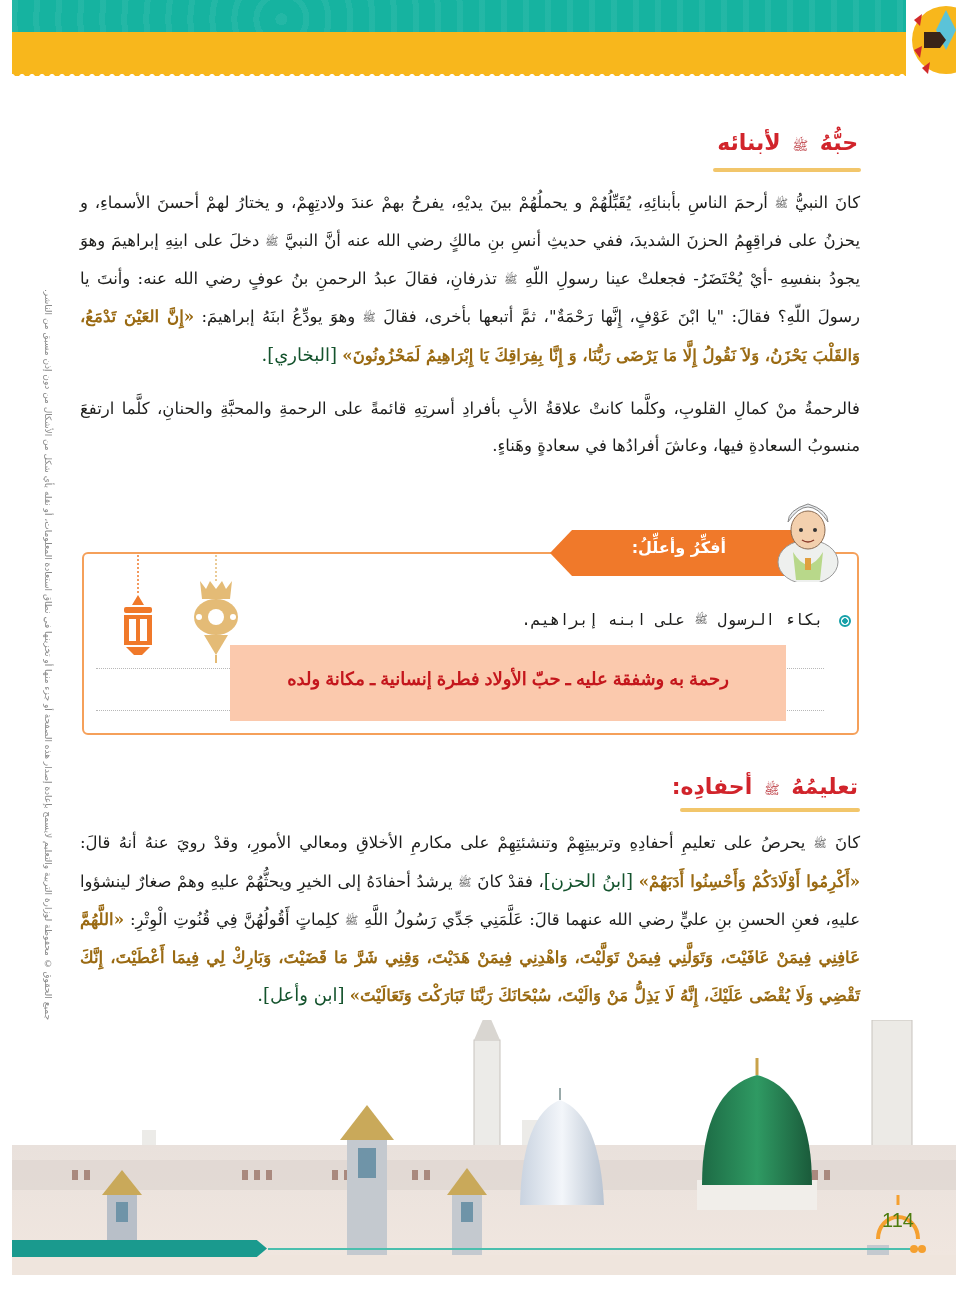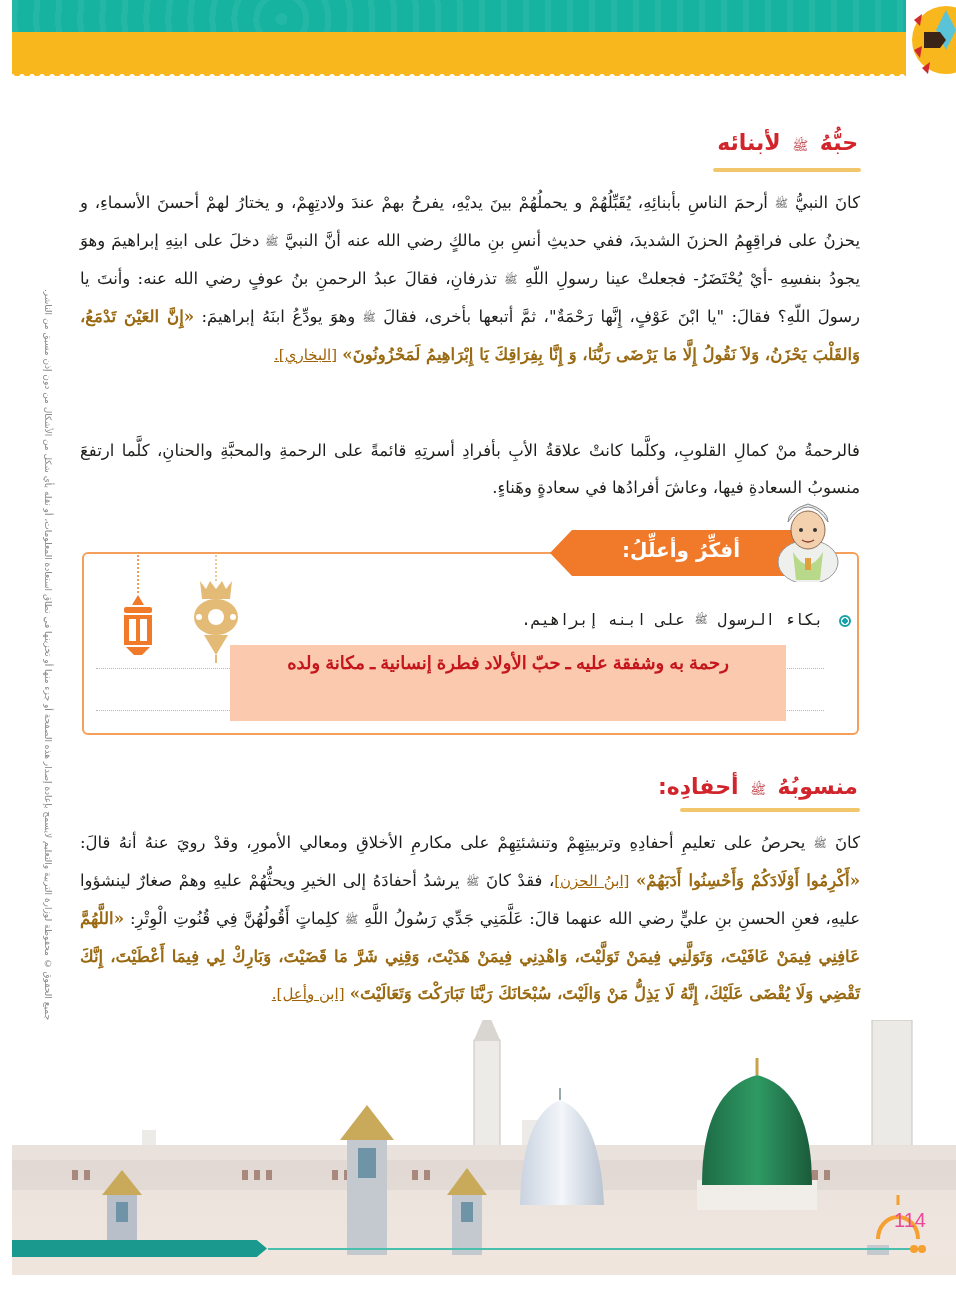--- a/index.html
+++ b/index.html
@@ -21,48 +21,48 @@
     writing-mode: vertical-rl; direction: rtl; font-size: 9px; color: #8a8a8a; line-height: 24px; white-space: nowrap; }
 
   
   .content { position: absolute; left: 80px; right: 96px; direction: rtl; text-align: justify; }
   .section-title { position: absolute; direction: rtl; font-family: "DejaVu Sans", sans-serif; font-weight: bold;
     color: #d1242b; font-size: 22px; line-height: 30px; }
   .section-title .saw { font-size: 13px; font-weight: normal; color: #b5262d; margin: 0 4px; }
   .title-underline { position: absolute; height: 4px; background: #f2c66b; border-radius: 2px; }
   .para { font-family: "DejaVu Serif", serif; font-size: 16.5px; line-height: 37px; color: #1d1d1b; }
   .hadith { color: #9a6a12; font-weight: bold; }
-  .ref { font-size: 15px; color: #a16207; text-decoration: underline; }
+  .ref { font-size: 18px; color: #14532d; }
   .saw-inline { font-size: 11px; color: #444; vertical-align: middle; }
 
   
   .think-box { position: absolute; left: 82px; top: 552px; width: 777px; height: 183px;
     border: 2px solid #f5a05a; border-radius: 6px; background: #fff; }
   .think-tab { position: absolute; left: 550px; top: 530px; width: 260px; height: 46px; }
   .think-tab-shape { position: absolute; inset: 0; background: #f0792a;
     clip-path: polygon(22px 0, 100% 0, 100% 100%, 22px 100%, 0 50%); border-radius: 4px; }
-  .think-tab-label { position: absolute; right: 70px; top: 8px; direction: rtl; color: #fff; font-weight: bold; font-size: 20px; }
+  .think-tab-label { position: absolute; right: 84px; top: 8px; direction: rtl; color: #fff; font-weight: bold; font-size: 16px; }
   .character { position: absolute; left: 768px; top: 492px; width: 80px; height: 90px; }
   .bullet-line { position: absolute; right: 105px; top: 610px; direction: rtl; font-family: Liberation Mono, monospace; font-size: 16px; }
   .bullet-icon { display: inline-block; width: 12px; height: 12px; border-radius: 50%; border: 2px solid #16a0a8;
     background: radial-gradient(circle, #16a0a8 2.5px, #fff 3px); vertical-align: middle; margin-left: 6px; }
   .dots { position: absolute; left: 96px; width: 728px; border-top: 1px dotted #b8b8b8; }
   .answer-box { position: absolute; left: 230px; top: 645px; width: 556px; height: 76px; background: #fbc9ad;
     direction: rtl; text-align: center; color: #c4161c; font-weight: bold; font-family: "Liberation Sans", sans-serif;
-    font-size: 18px; line-height: 32px; padding-top: 2px; }
+    font-size: 18px; line-height: 32px; padding-top: 18px; }
   .lantern { position: absolute; }
 
   
   .mosque { position: absolute; left: 12px; top: 1020px; width: 944px; height: 255px; }
   .footer-bar { position: absolute; left: 12px; top: 1240px; width: 255px; height: 17px; background: #1a9a8e;
     clip-path: polygon(0 0, 96% 0, 100% 50%, 96% 100%, 0 100%); }
   .footer-line { position: absolute; left: 268px; top: 1248px; width: 655px; height: 2px; background: #4bbfae; }
   .page-num-wrap { position: absolute; left: 870px; top: 1195px; width: 56px; height: 60px; }
-  .page-num { position: absolute; left: 0; top: 14px; width: 56px; text-align: right; font-family: "Liberation Sans", sans-serif;
-    font-size: 20px; color: #ec4899; }
+  .page-num { position: absolute; left: 0; top: 14px; width: 56px; text-align: center; font-family: "Liberation Sans", sans-serif;
+    font-size: 20px; color: #4d7c0f; }
 </style>
 </head>
 <body>
 
 <div class="banner">
   <div class="banner-teal"></div>
   <div class="banner-yellow"></div>
   <div class="banner-scallop"></div>
 </div>
 <svg class="medallion" style="left:906px;" viewBox="0 0 50 80">
@@ -91,21 +91,21 @@
   <span class="saw-inline">ﷺ</span>
   <span>دخلَ على ابنِهِ إبراهيمَ وهوَ يجودُ بنفسِهِ -أيْ يُحْتَضَرُ- فجعلتْ عينا رسولِ اللّهِ</span>
   <span class="saw-inline">ﷺ</span>
   <span>تذرفانِ، فقالَ عبدُ الرحمنِ بنُ عوفٍ رضي الله عنه: وأنتَ يا رسولَ اللّهِ؟ فقالَ: "يا ابْنَ عَوْفٍ، إِنَّها رَحْمَةٌ"، ثمَّ أتبعها بأخرى، فقالَ</span>
   <span class="saw-inline">ﷺ</span>
   <span>وهوَ يودِّعُ ابنَهُ إبراهيمَ:</span>
   <span class="hadith">«إِنَّ العَيْنَ تَدْمَعُ، وَالقَلْبَ يَحْزَنُ، وَلاَ نَقُولُ إِلَّا مَا يَرْضَى رَبُّنَا، وَ إِنَّا بِفِرَاقِكَ يَا إِبْرَاهِيمُ لَمَحْزُونُونَ»</span>
   <span class="ref">[البخاري].</span>
 </div>
 
-<div class="content para" style="top:432px;">فالرحمةُ منْ كمالِ القلوبِ، وكلَّما كانتْ علاقةُ الأبِ بأفرادِ أسرتِهِ قائمةً على الرحمةِ والمحبَّةِ والحنانِ، كلَّما ارتفعَ منسوبُ السعادةِ فيها، وعاشَ أفرادُها في سعادةٍ وهَناءٍ.</div>
+<div class="content para" style="top:390px;">فالرحمةُ منْ كمالِ القلوبِ، وكلَّما كانتْ علاقةُ الأبِ بأفرادِ أسرتِهِ قائمةً على الرحمةِ والمحبَّةِ والحنانِ، كلَّما ارتفعَ منسوبُ السعادةِ فيها، وعاشَ أفرادُها في سعادةٍ وهَناءٍ.</div>
 
 <div class="think-box"></div>
 <div class="think-tab">
   <div class="think-tab-shape"></div>
   <div class="think-tab-label">أفكِّرُ وأعلِّلُ:</div>
 </div>
 <svg class="character" viewBox="0 0 80 90">
   <ellipse cx="40" cy="70" rx="30" ry="22" fill="#eef0ee" stroke="#999" stroke-width="1"></ellipse>
   <path d="M25 60 Q40 85 55 60 L52 88 L28 88 Z" fill="#b8d88a"></path>
   <ellipse cx="40" cy="38" rx="17" ry="19" fill="#f3d0ae" stroke="#8a6a50" stroke-width="1"></ellipse>
@@ -144,21 +144,21 @@
   <path d="M10 26 L16 34 L20 26 L26 34 L32 26 L36 34 L42 26 L40 44 L12 44 Z" fill="#e4bb76"></path>
   <ellipse cx="26" cy="62" rx="22" ry="18" fill="#e4bb76"></ellipse>
   <circle cx="26" cy="62" r="8" fill="#fff"></circle>
   <circle cx="9" cy="62" r="3" fill="#fff"></circle>
     <circle cx="43" cy="62" r="3" fill="#fff"></circle>
   <path d="M14 80 L38 80 L26 100 Z" fill="#e4bb76"></path>
   <line x1="26" y1="100" x2="26" y2="108" stroke="#e4bb76" stroke-width="2"></line>
 </svg>
 
 <div class="section-title" style="right:98px; top:772px;">
-  <span>منسوبُهُ</span>
+  <span>تعليمُهُ</span>
   <span class="saw">ﷺ</span>
   <span>أحفادِه:</span>
 </div>
 <div class="title-underline" style="left:680px; top:808px; width:180px;"></div>
 
 <div class="content para" style="top:824px;">
   <span>كانَ</span>
   <span class="saw-inline">ﷺ</span>
   <span>يحرصُ على تعليمِ أحفادِهِ وتربيتِهِمْ وتنشئتِهِمْ على مكارمِ الأخلاقِ ومعالي الأمورِ، وقدْ رويَ عنهُ أنهُ قالَ:</span>
   <span class="hadith">«أَكْرِمُوا أَوْلَادَكُمْ وَأَحْسِنُوا أَدَبَهُمْ»</span>

